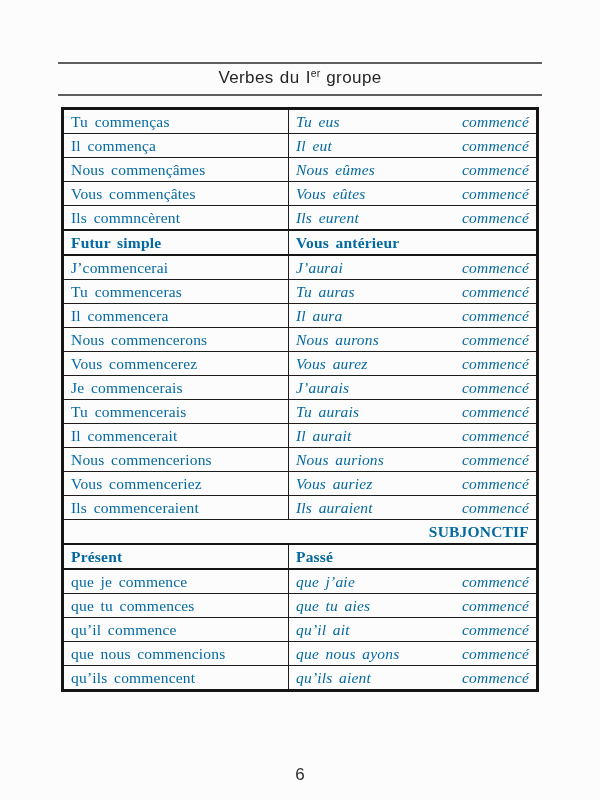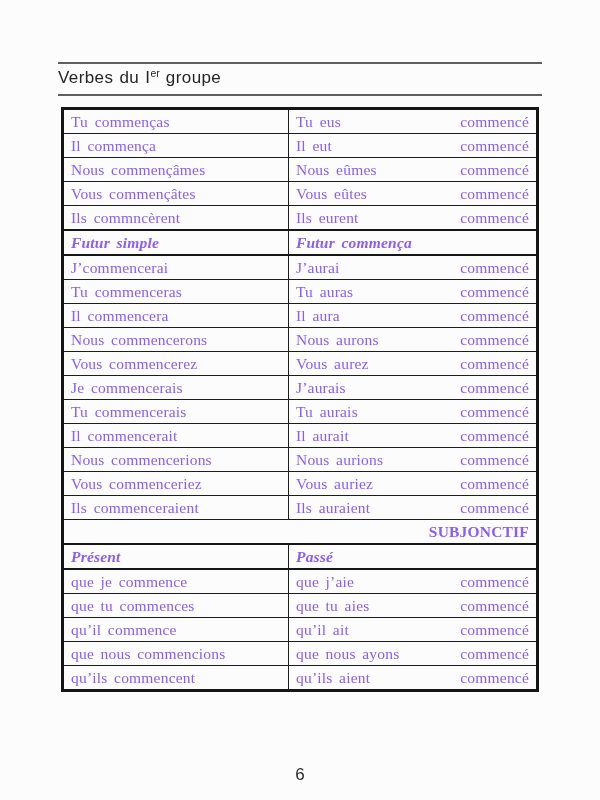--- a/index.html
+++ b/index.html
@@ -11,21 +11,21 @@
     font-family: "Liberation Serif", serif;
     overflow: hidden;
   }
   .title-block {
     position: absolute;
     top: 62px;
     left: 58px;
     width: 484px;
     border-top: 2px solid #5f5f5f;
     border-bottom: 2px solid #5f5f5f;
-    text-align: left;
+    text-align: center;
     padding: 4px 0 6px 0;
   }
   .title-text {
     font-family: "Liberation Sans", sans-serif;
     font-size: 17px;
     color: #262626;
     letter-spacing: 0.4px;
     word-spacing: 1px;
   }
   .title-text .sup {
@@ -41,35 +41,35 @@
     width: 478px;
     border-collapse: collapse;
     table-layout: fixed;
     border: 3px solid #161616;
   }
   table.conj td {
     border: 1px solid #1d1d1d;
     height: 23px;
     padding: 0 7px;
     font-size: 15.5px;
-    color: #8b5cf6;
+    color: #0369a1;
     word-spacing: 2.5px;
     letter-spacing: 0.2px;
     overflow: hidden;
     white-space: nowrap;
   }
   table.conj td.col1 { width: 210px; }
   .split {
     display: flex;
     justify-content: space-between;
     align-items: flex-end;
+    font-style: italic;
   }
   tr.tense-row td {
     font-weight: bold;
-    font-style: italic;
     border-top: 2.5px solid #161616;
     border-bottom: 2.5px solid #161616;
   }
   td.section-cell {
     text-align: right;
     font-weight: bold;
     letter-spacing: 1.6px;
     word-spacing: 1px;
     border-top: 2.5px solid #161616;
     border-bottom: 2.5px solid #161616;
@@ -136,21 +136,21 @@
           <td class="col1">Ils commncèrent</td>
           <td class="col2">
             <div class="split">
               <span>Ils eurent</span>
               <span>commencé</span>
             </div>
           </td>
         </tr>
         <tr class="tense-row">
           <td class="col1">Futur simple</td>
-          <td class="col2">Futur commença</td>
+          <td class="col2">Vous antérieur</td>
         </tr>
         <tr>
           <td class="col1">J’commencerai</td>
           <td class="col2">
             <div class="split">
               <span>J’aurai</span>
               <span>commencé</span>
             </div>
           </td>
         </tr>

